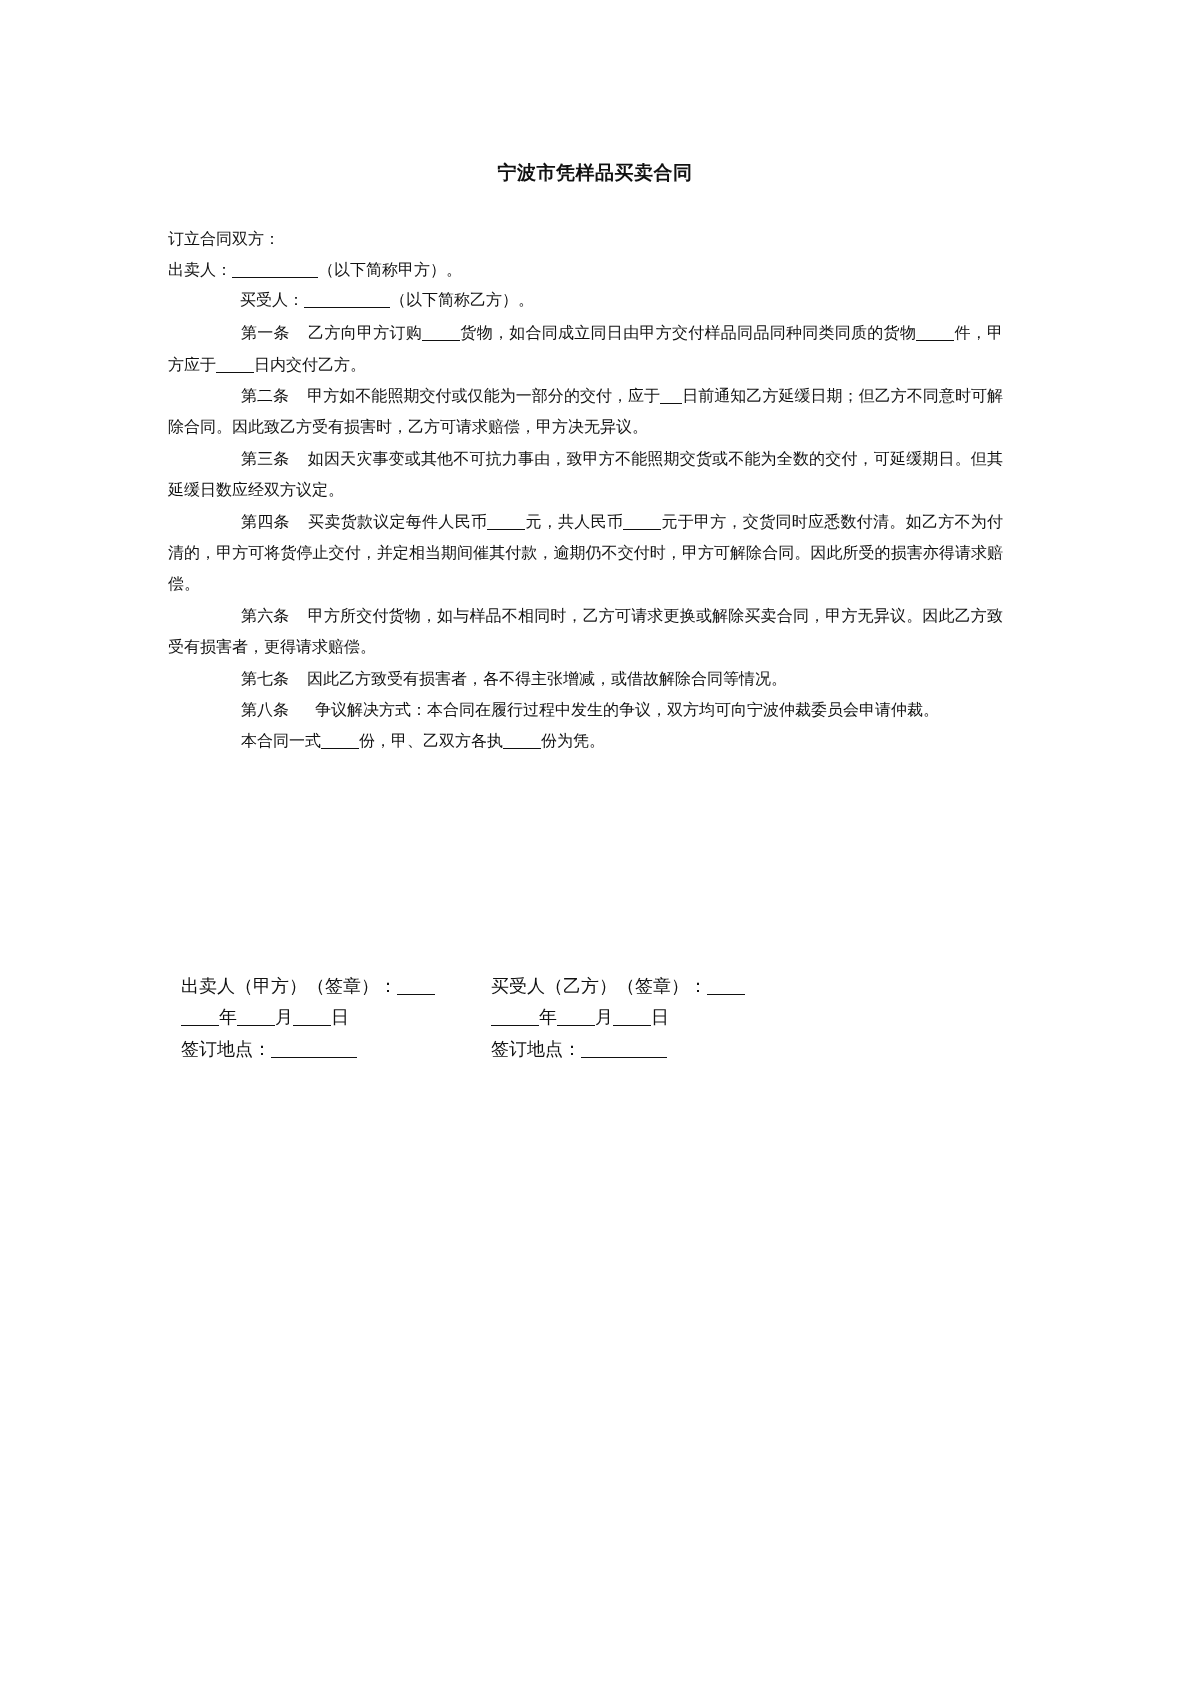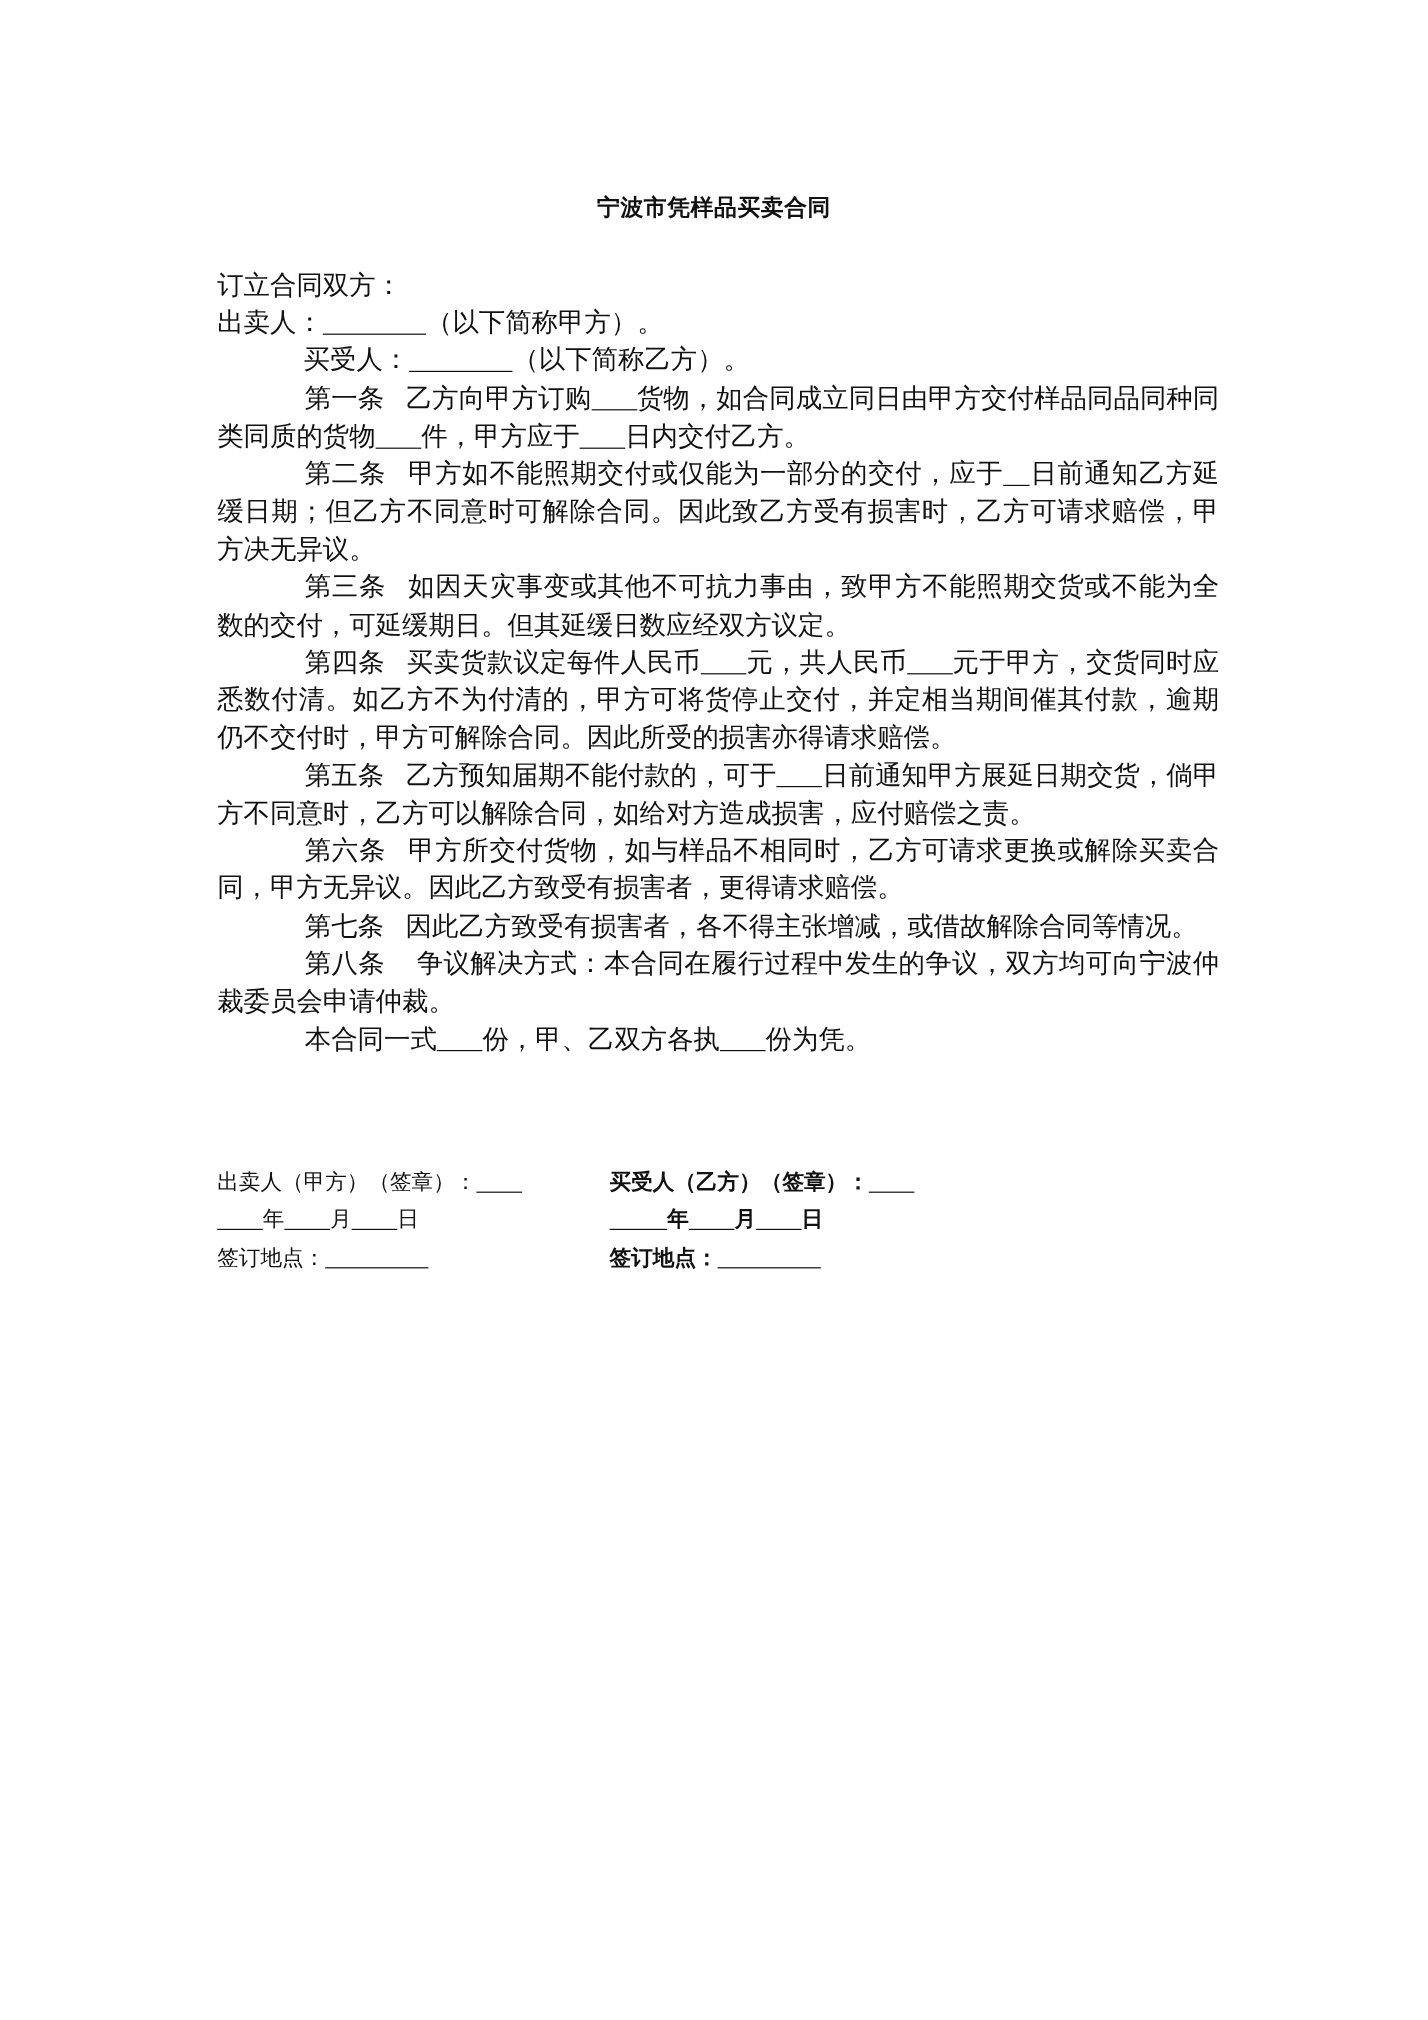--- a/index.html
+++ b/index.html
@@ -1,29 +1,29 @@
 <!DOCTYPE html>
 <html><head>
 <meta charset="utf-8">
 <style>
   html, body { margin: 0; padding: 0; background: #ffffff; }
   body { width: 1190px; height: 1683px; position: relative; overflow: hidden;
          font-family: "DejaVu Serif", "Liberation Serif", serif; color: #111; }
   .page { position: absolute; left: 0; top: 0; width: 1190px; height: 1683px; background: #fff; }
   .title { position: absolute; left: 0; width: 1190px; top: 160px; text-align: center;
            font-size: 19px; font-weight: bold; letter-spacing: 0.5px; }
-  .body { position: absolute; left: 181px; top: 223px; width: 835px; font-size: 22px; line-height: 31.4px; }
+  .body { position: absolute; left: 168px; top: 223px; width: 835px; font-size: 16px; line-height: 31.4px; }
   .line { white-space: nowrap; height: 31.4px; }
   .ind3 { padding-left: 72px; font-family: Liberation Mono, monospace; }
   .para { text-indent: 73px; white-space: normal; text-align: justify; text-align-last: left; }
   .blank { display: inline-block; border-bottom: 1.3px solid #111; height: 18px; vertical-align: -3px; }
   .b2 { width: 22px; } .b4 { width: 38px; } .b5 { width: 48px; } .b9 { width: 86px; }
   .sign { position: absolute; top: 970px; font-size: 18px; line-height: 31.5px; }
   .sign.left { left: 181px; }
-  .sign.right { left: 508px; font-weight: bold; }
+  .sign.right { left: 491px; }
   .gap { display: inline-block; width: 18px; }
 </style>
 </head>
 <body>
 
 <div class="page">
   <div class="title">宁波市凭样品买卖合同</div>
 
   <div class="body">
     <div class="line"><span>订立合同双方：</span></div>
@@ -40,23 +40,20 @@
     <div class="para">
       <span>第二条</span><span class="gap"></span><span>甲方如不能照期交付或仅能为一部分的交付，应于</span><span class="blank b2"></span><span>日前通知乙方延缓日期；但乙方不同意时可解除合同。因此致乙方受有损害时，乙方可请求赔偿，甲方决无异议。</span>
     </div>
     <div class="para">
       <span>第三条</span><span class="gap"></span><span>如因天灾事变或其他不可抗力事由，致甲方不能照期交货或不能为全数的交付，可延缓期日。但其延缓日数应经双方议定。</span>
     </div>
     <div class="para">
       <span>第四条</span><span class="gap"></span><span>买卖货款议定每件人民币</span><span class="blank b4"></span><span>元，共人民币</span><span class="blank b4"></span><span>元于甲方，交货同时应悉数付清。如乙方不为付清的，甲方可将货停止交付，并定相当期间催其付款，逾期仍不交付时，甲方可解除合同。因此所受的损害亦得请求赔偿。</span>
     </div>
     <div class="para">
-      <span>第五条</span><span class="gap"></span><span>乙方预知届期不能付款的，可于</span><span class="blank b4"></span><span>日前通知甲方展延日期交货，倘甲方不同意时，乙方可以解除合同，如给对方造成损害，应付赔偿之责。</span>
-    </div>
-    <div class="para">
       <span>第六条</span><span class="gap"></span><span>甲方所交付货物，如与样品不相同时，乙方可请求更换或解除买卖合同，甲方无异议。因此乙方致受有损害者，更得请求赔偿。</span>
     </div>
     <div class="para">
       <span>第七条</span><span class="gap"></span><span>因此乙方致受有损害者，各不得主张增减，或借故解除合同等情况。</span>
     </div>
     <div class="para">
       <span>第八条</span><span class="gap" style="width:26px"></span><span>争议解决方式：本合同在履行过程中发生的争议，双方均可向宁波仲裁委员会申请仲裁。</span>
     </div>
     <div class="para">
       <span>本合同一式</span><span class="blank b4"></span><span>份，甲、乙双方各执</span><span class="blank b4"></span><span>份为凭。</span>

